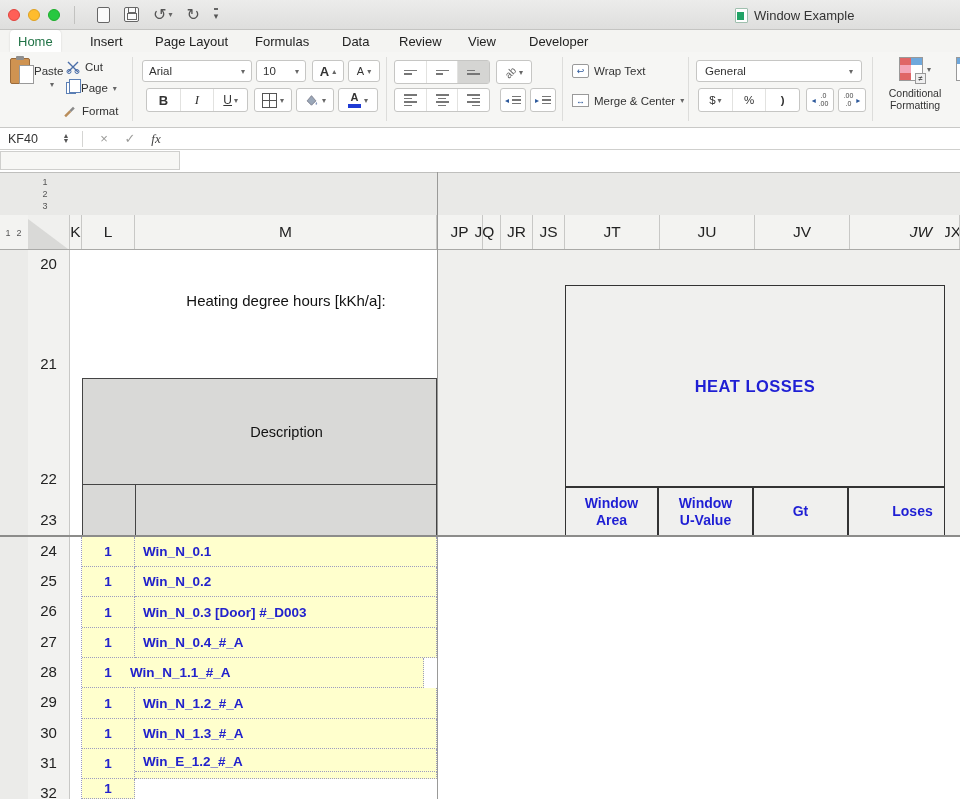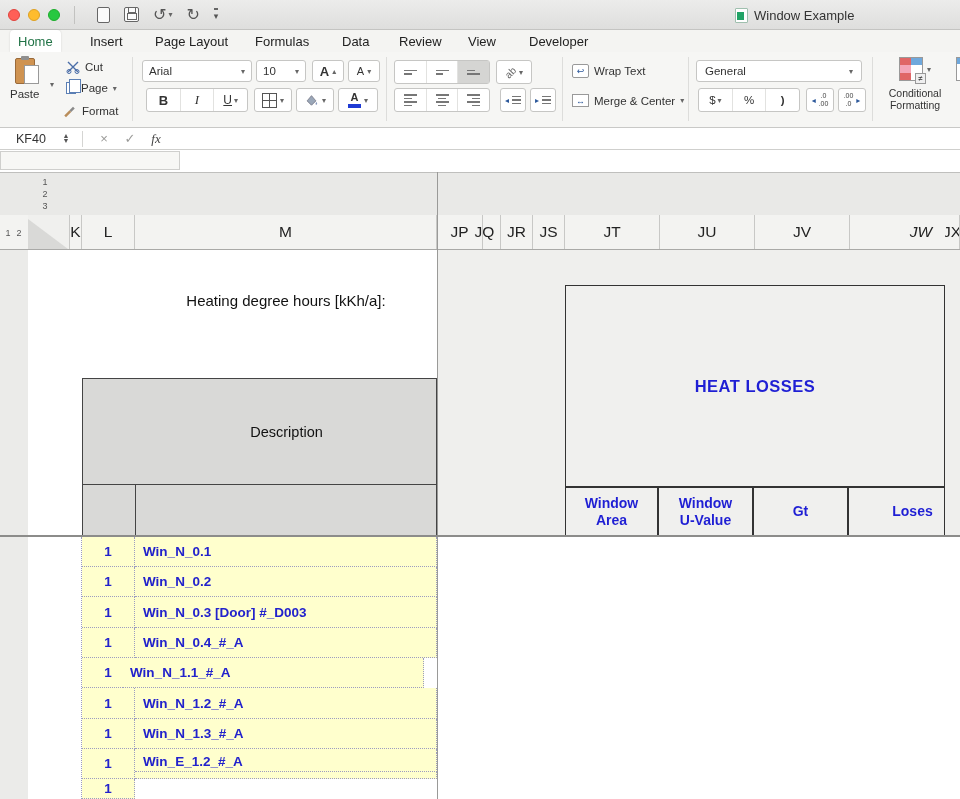--- a/index.html
+++ b/index.html
@@ -75,21 +75,21 @@
   .ic-cf i:nth-child(3){background:#f4a6b8;} .ic-cf i:nth-child(5){background:#e06666;}
   .ic-cf s { position:absolute; right:-4px; bottom:-4px; width:11px; height:11px; background:#efefef;
     border:1px solid #999; font-size:8px; text-decoration:none; display:flex; align-items:center; justify-content:center;}
   .ic-fat { width:24px; height:24px; border:1px solid #999; background:linear-gradient(#6fa8dc 0 6px,#fff 6px); }
   .twoline { font-size:10.5px; text-align:center; white-space:pre-line; line-height:1.15; }
   .rot { transform:rotate(-45deg); font-size:10px; color:#666; }
 
   
   .formulabar { position:absolute; left:0; top:128px; width:960px; height:22px; background:#fff;
     border-bottom:1px solid #cfcfcd; display:flex; align-items:center; font-size:12.5px; color:#333; }
-  .namebox { width:58px; height:22px; display:flex; align-items:center; padding-left:16px; }
+  .namebox { width:58px; height:22px; display:flex; align-items:center; padding-left:8px; }
   .stepper { width:16px; display:flex; flex-direction:column; align-items:center; line-height:.6; font-size:7px; color:#555;}
   .fbsep { width:1px; height:16px; background:#d5d5d3; margin:0 8px; }
   .fbtn { width:26px; text-align:center; color:#9a9a98; font-size:13px; }
   .fx { font-style:italic; font-family:"Liberation Serif","DejaVu Serif",serif; color:#444; }
   .subbar { position:absolute; left:0; top:150px; width:960px; height:22px; background:#fff; }
   .subbox { position:absolute; left:0; top:1px; width:180px; height:19px; background:#f7f7f5; border:1px solid #cfcfcd; }
 
   
   .outlinestrip { position:absolute; left:0; top:172px; width:960px; height:43px; background:#e9e9e7;
     border-top:1px solid #bfbfbd; }
@@ -174,21 +174,21 @@
       <div class="tab" style="left: 147px;">Page Layout</div>
       <div class="tab" style="left: 247px;">Formulas</div>
       <div class="tab" style="left: 334px;">Data</div>
       <div class="tab" style="left: 391px;">Review</div>
       <div class="tab" style="left: 460px;">View</div>
       <div class="tab" style="left: 521px;">Developer</div>
     </div>
 
   <div class="ribbon">
 
-    <div class="flatbtn" style="left:10px; top:6px; flex-direction:column; gap:4px;">
+    <div class="flatbtn" style="left:10px; top:6px; flex-direction:row; gap:4px;">
       <span class="ic-clip"></span>
       <span>Paste</span>
     </div>
     <span class="ddarrow" style="position:absolute; left:50px; top:28px;">▾</span>
     <div class="flatbtn" style="left:66px; top:8px;">
       <svg width="14" height="14" viewBox="0 0 14 14">
           <path d="M2 2 L12 12 M12 2 L2 12" stroke="#4a6da8" stroke-width="1.4" fill="none"></path>
           <circle cx="3" cy="11.5" r="2" fill="none" stroke="#4a6da8"></circle>
           <circle cx="11" cy="11.5" r="2" fill="none" stroke="#4a6da8"></circle>
         </svg>
@@ -423,20 +423,35 @@
         <div class="colh" style="left: 533px; width: 32px;">JS</div>
         <div class="colh" style="left: 565px; width: 95px;">JT</div>
         <div class="colh" style="left: 660px; width: 95px;">JU</div>
         <div class="colh" style="left: 755px; width: 95px;">JV</div>
         <div class="colh" style="left: 874px; width: 95px; font-style: italic;">JW</div>
         <div class="colh" style="left: 945px; width: 15px;">JX</div>
       </div>
   </div>
 
   <div class="gutter"></div>
+  <div class="rowheadcol" id="rowheaders">
+      <div class="rowh" style="top: 0px; height: 100px;">20</div>
+      <div class="rowh" style="top: 100px; height: 115px;">21</div>
+      <div class="rowh" style="top: 215px; height: 41px;">22</div>
+      <div class="rowh" style="top: 256px; height: 31px;">23</div>
+      <div class="rowh" style="top: 287px; height: 30px;">24</div>
+      <div class="rowh" style="top: 317px; height: 30px;">25</div>
+      <div class="rowh" style="top: 347px; height: 31px;">26</div>
+      <div class="rowh" style="top: 378px; height: 30px;">27</div>
+      <div class="rowh" style="top: 408px; height: 30px;">28</div>
+      <div class="rowh" style="top: 438px; height: 31px;">29</div>
+      <div class="rowh" style="top: 469px; height: 30px;">30</div>
+      <div class="rowh" style="top: 499px; height: 30px;">31</div>
+      <div class="rowh" style="top: 529px; height: 20px;">32</div>
+    </div>
 
   <div class="pane-rt"></div>
 
   <div class="heatingcell">Heating degree hours [kKh/a]:</div>
 
   <div class="graytable">
     <div class="gt-desc">Description</div>
     <div class="gt-sub"></div>
     <div class="gt-subq"></div>
   </div>

